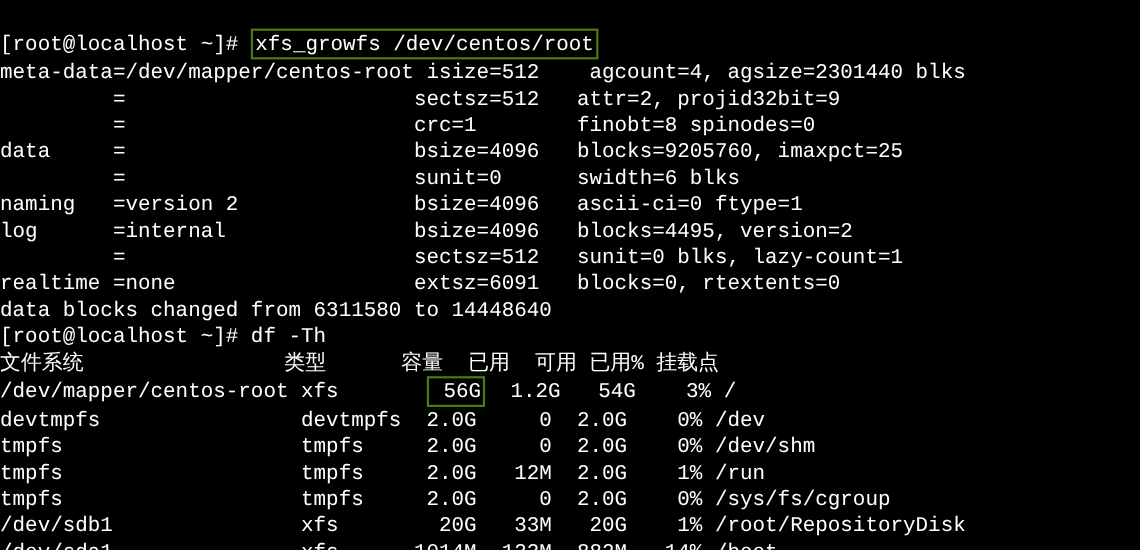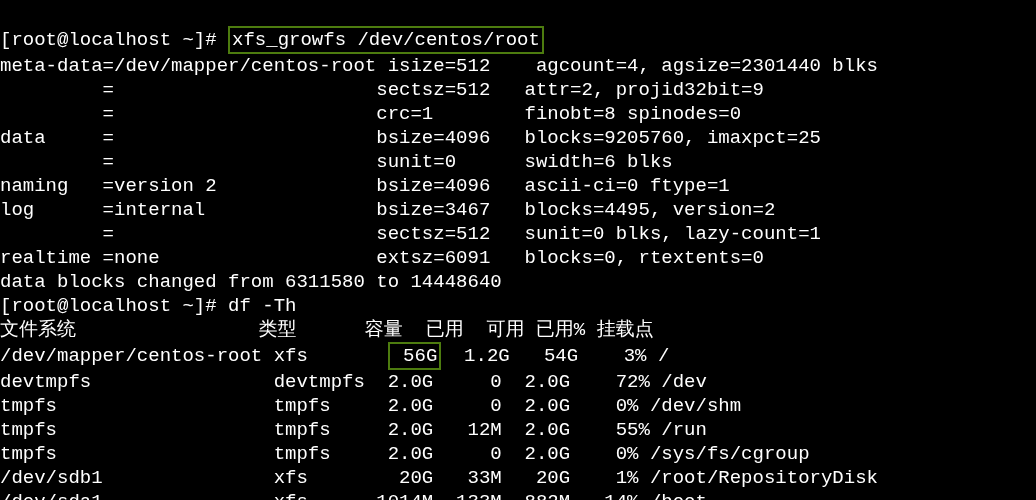--- a/index.html
+++ b/index.html
@@ -26,30 +26,30 @@
 </style>
 </head>
 <body>
 <div class="term"><span>[root@localhost ~]#</span> <span class="box-red">xfs_growfs /dev/centos/root</span>
 <span>meta-data=/dev/mapper/centos-root isize=512    agcount=4, agsize=2301440 blks</span>
 <span>         =                       sectsz=512   attr=2, projid32bit=9</span>
 <span>         =                       crc=1        finobt=8 spinodes=0</span>
 <span>data     =                       bsize=4096   blocks=9205760, imaxpct=25</span>
 <span>         =                       sunit=0      swidth=6 blks</span>
 <span>naming   =version 2              bsize=4096   ascii-ci=0 ftype=1</span>
-<span>log      =internal               bsize=3467   blocks=4495, version=2</span>
+<span>log      =internal               bsize=4096   blocks=4495, version=2</span>
 <span>         =                       sectsz=512   sunit=0 blks, lazy-count=1</span>
 <span>realtime =none                   extsz=6091   blocks=0, rtextents=0</span>
 <span>data blocks changed from 6311580 to 14448640</span>
 <span>[root@localhost ~]#</span> <span>df -Th</span>
 <span>文件系统                类型      容量  已用  可用 已用% 挂载点</span>
 <span>/dev/mapper/centos-root xfs       </span><span class="box-red"> 56G</span><span>  1.2G   54G    3% /</span>
-<span>devtmpfs                devtmpfs  2.0G     0  2.0G    72% /dev</span>
+<span>devtmpfs                devtmpfs  2.0G     0  2.0G    0% /dev</span>
 <span>tmpfs                   tmpfs     2.0G     0  2.0G    0% /dev/shm</span>
-<span>tmpfs                   tmpfs     2.0G   12M  2.0G    55% /run</span>
+<span>tmpfs                   tmpfs     2.0G   12M  2.0G    1% /run</span>
 <span>tmpfs                   tmpfs     2.0G     0  2.0G    0% /sys/fs/cgroup</span>
 <span>/dev/sdb1               xfs        20G   33M   20G    1% /root/RepositoryDisk</span>
 <span>/dev/sda1               xfs      1014M  133M  882M   14% /boot</span>
 
 </div>
 
 
 
 
 

